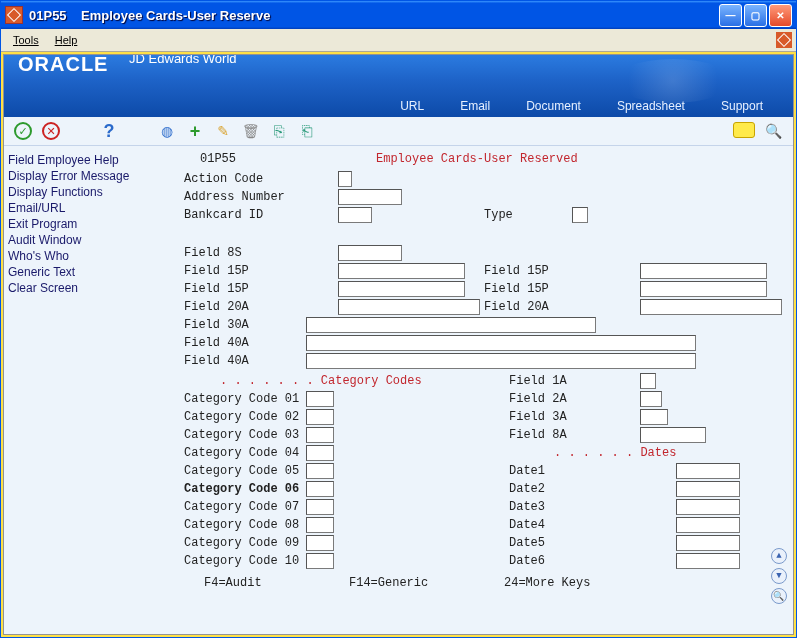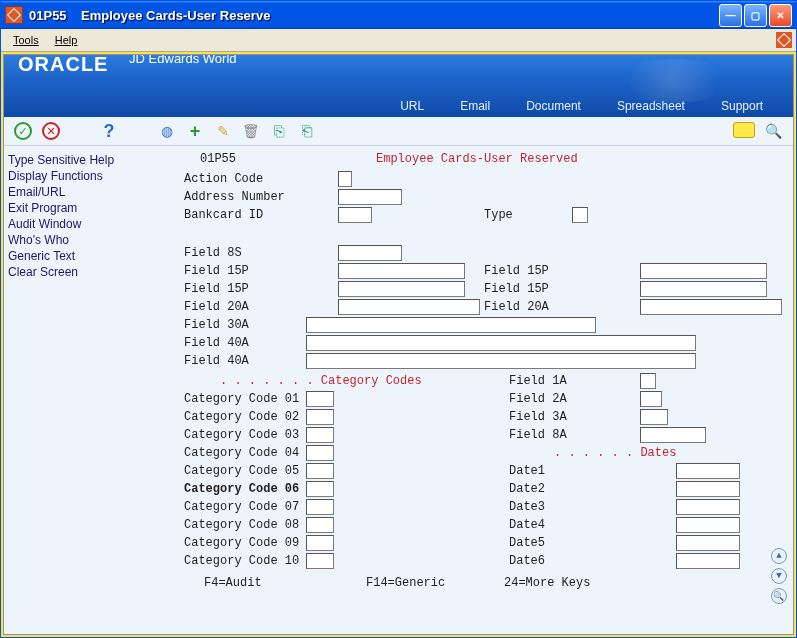--- a/index.html
+++ b/index.html
@@ -91,21 +91,22 @@
     <span class="tb-icon" style="color:#2a9a7a;">⎘</span>
     <span class="tb-icon" style="color:#2a9a7a;">⎗</span>
     <div class="tb-right">
       <span class="tb-icon" style="background:#ffea4a;border:1px solid #c8a400;border-radius:3px;width:20px;height:14px;"></span>
       <span class="tb-icon" style="color:#2a6acb;">🔍</span>
     </div>
   </div>
 
   <div class="body">
     <div class="sidebar">
-      <div>Type Sensitive Help</div>
+      <div>Field Employee Help</div>
+      <div>Display Error Message</div>
       <div>Display Functions</div>
       <div>Email/URL</div>
       <div>Exit Program</div>
       <div>Audit Window</div>
       <div>Who's Who</div>
       <div>Generic Text</div>
       <div>Clear Screen</div>
     </div>
 
     <div class="content">
@@ -197,21 +198,21 @@
       <div class="cinput" style="top:389px;left:132px;width:26px;"></div>
       <span class="clabel" style="top:390px;left:335px;">Date5</span>
       <div class="cinput" style="top:389px;left:502px;width:62px;"></div>
 
       <span class="clabel" style="top:408px;left:10px;">Category Code 10</span>
       <div class="cinput" style="top:407px;left:132px;width:26px;"></div>
       <span class="clabel" style="top:408px;left:335px;">Date6</span>
       <div class="cinput" style="top:407px;left:502px;width:62px;"></div>
 
       <span class="clabel" style="top:430px;left:30px;">F4=Audit</span>
-      <span class="clabel" style="top:430px;left:192px;">F14=Generic</span>
+      <span class="clabel" style="top:430px;left:175px;">F14=Generic</span>
       <span class="clabel" style="top:430px;left:330px;">24=More Keys</span>
 
       <div class="side-icons">
         <div>▲</div>
         <div>▼</div>
         <div>🔍</div>
       </div>
     </div>
   </div>
 </div>

